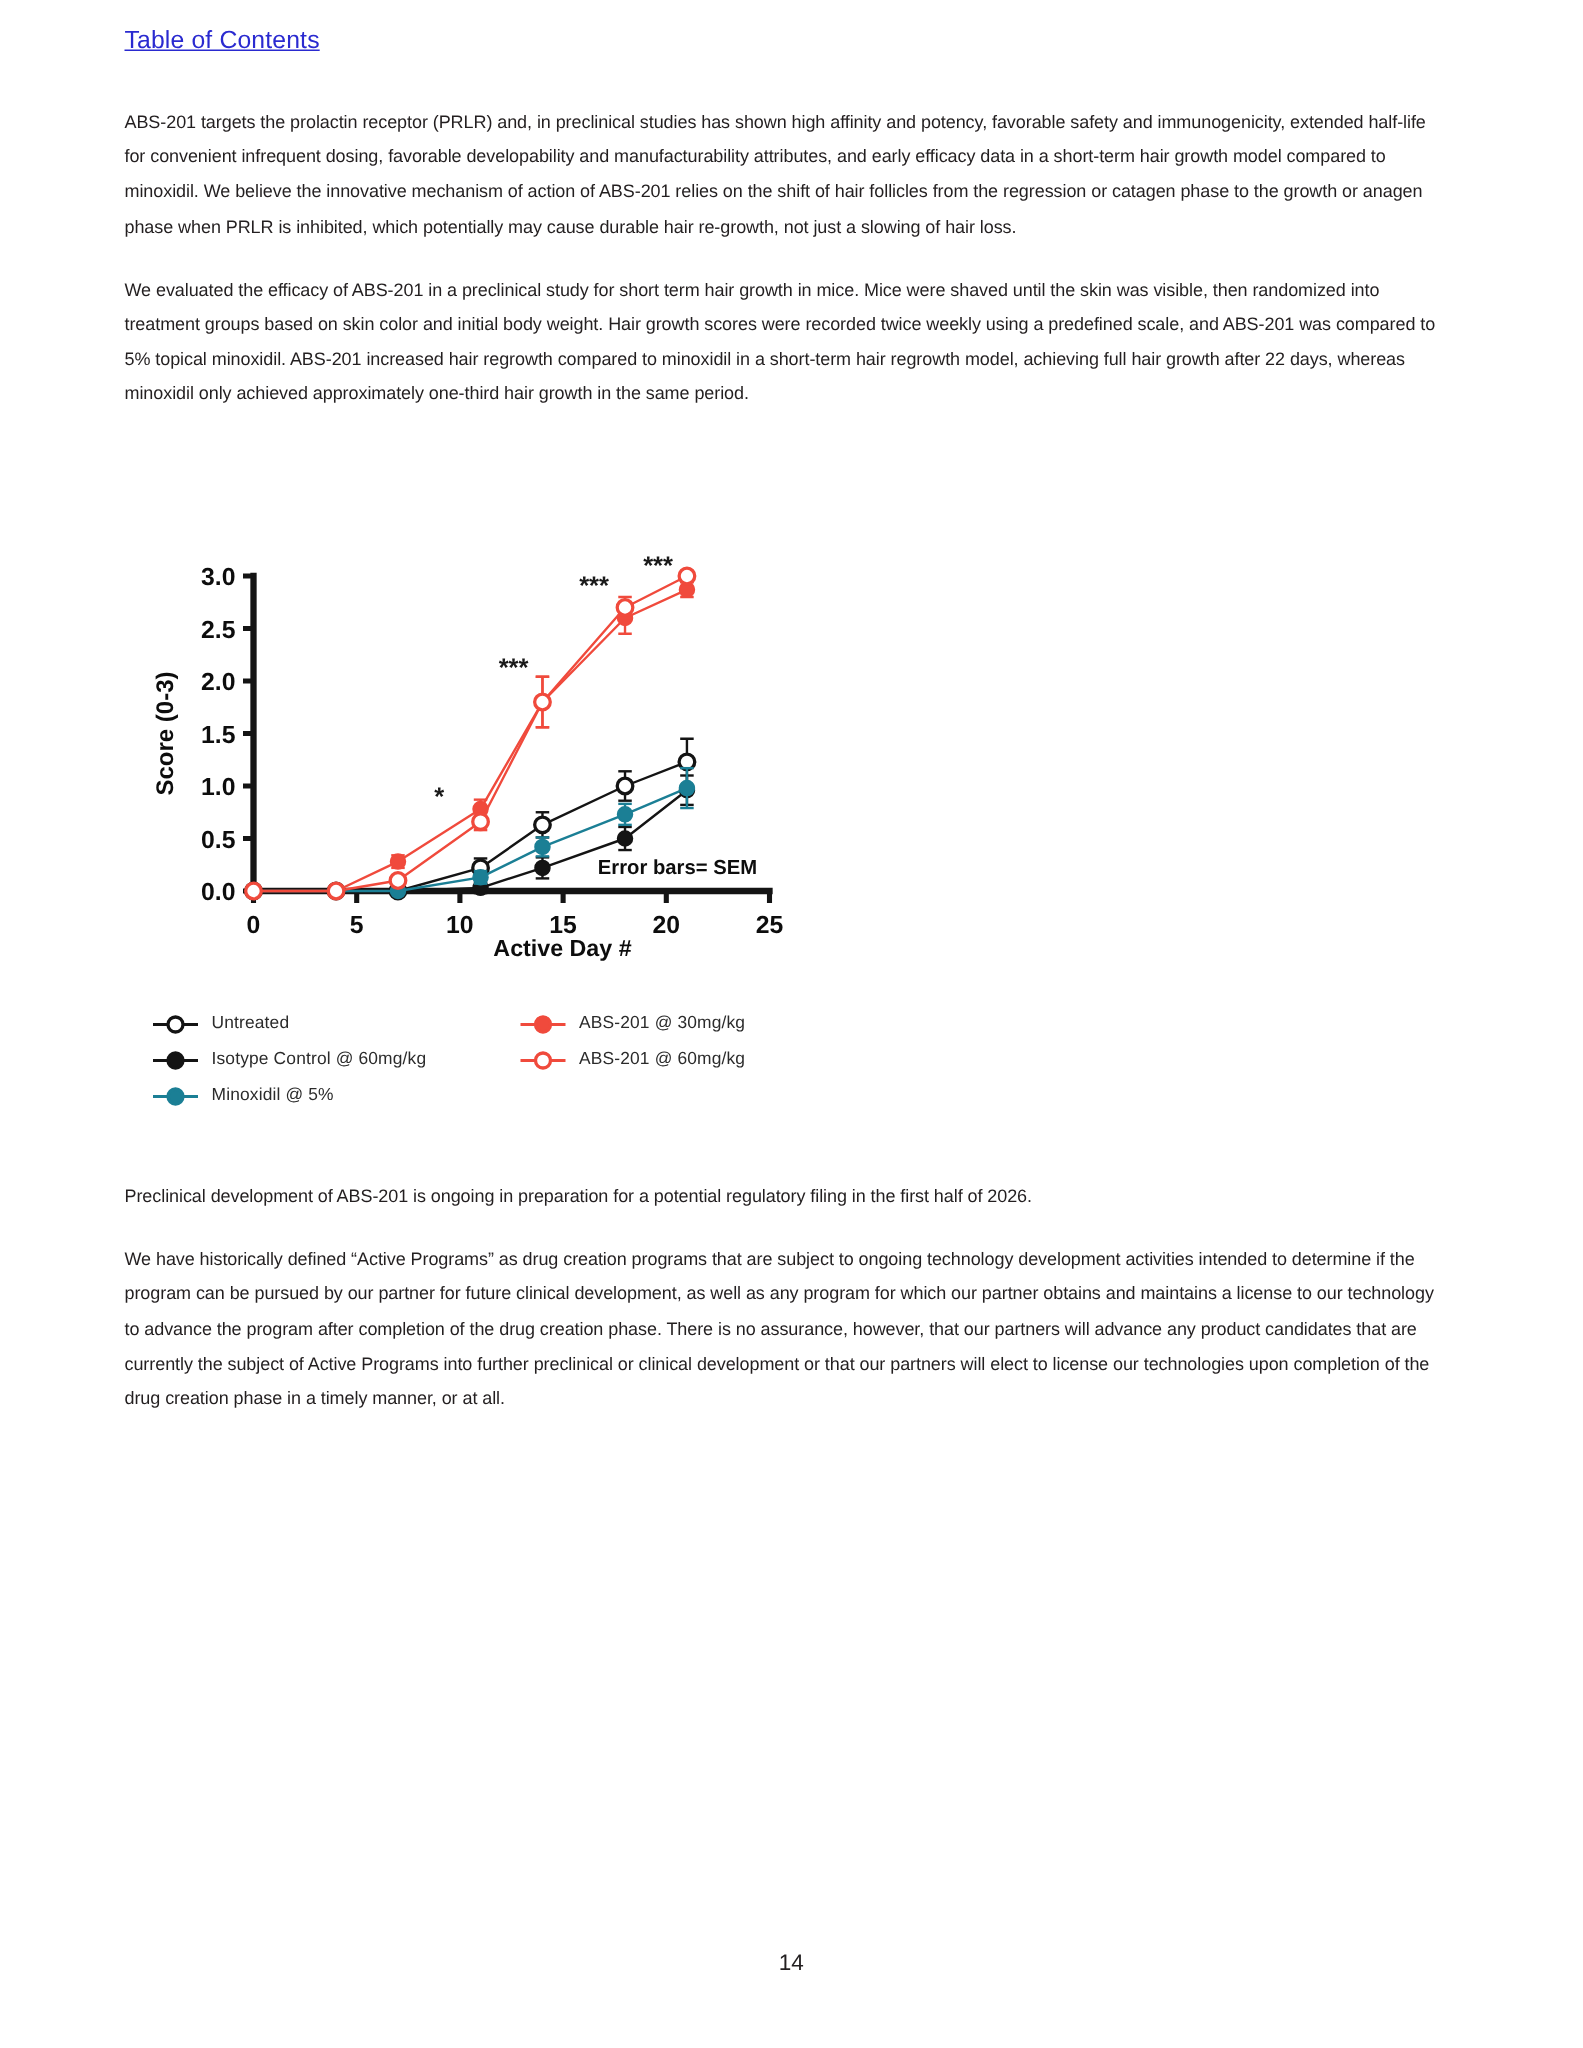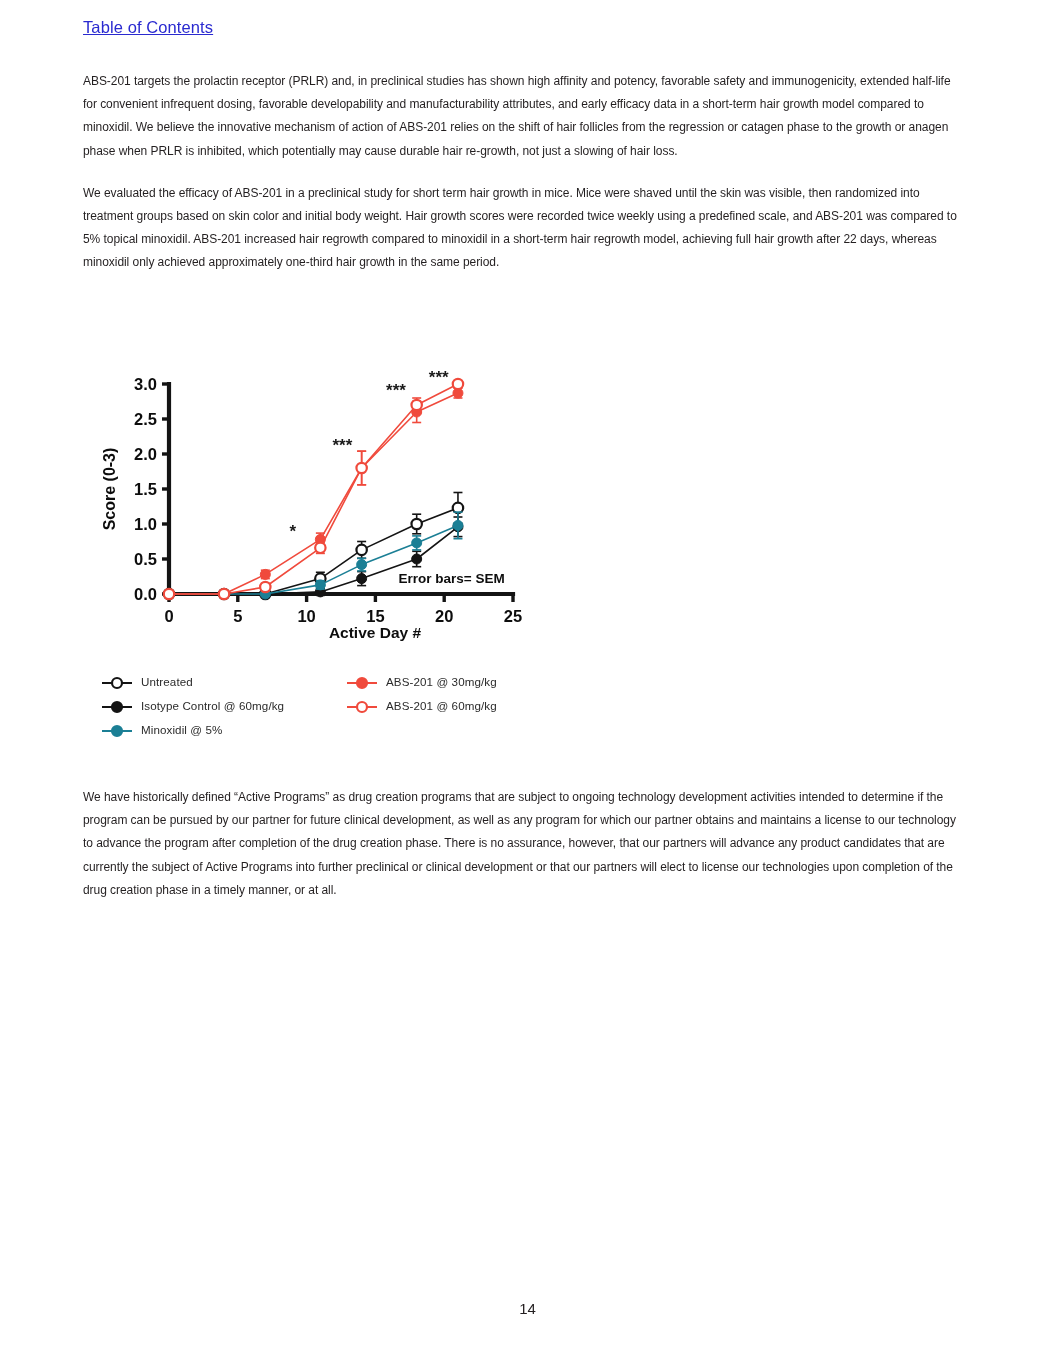--- a/index.html
+++ b/index.html
@@ -309,18 +309,19 @@
               <circle cx="17" cy="7" r="5" stroke="#1b7f95" stroke-width="2.2" fill="#1b7f95"></circle>
             </svg>
             <span class="legend-label">Minoxidil @ 5%</span>
           </div>
           <div></div>
         </div>
     </div>
   </div>
 
   <div style="position:absolute; left:83px; top:786px; width:884px;">
+    <p class="para">Preclinical development of ABS-201 is ongoing in preparation for a potential regulatory filing in the first half of 2026.</p>
     <p class="para">We have historically defined “Active Programs” as drug creation programs that are subject to ongoing technology development activities intended to determine if the program can be pursued by our partner for future clinical development, as well as any program for which our partner obtains and maintains a license to our technology to advance the program after completion of the drug creation phase. There is no assurance, however, that our partners will advance any product candidates that are currently the subject of Active Programs into further preclinical or clinical development or that our partners will elect to license our technologies upon completion of the drug creation phase in a timely manner, or at all.</p>
   </div>
 
   <div style="position:absolute; left:0; top:1300px; width:1055px; text-align:center; font-size:15px; color:#231f20;">14</div>
 
 </div>
 
 </body></html>

